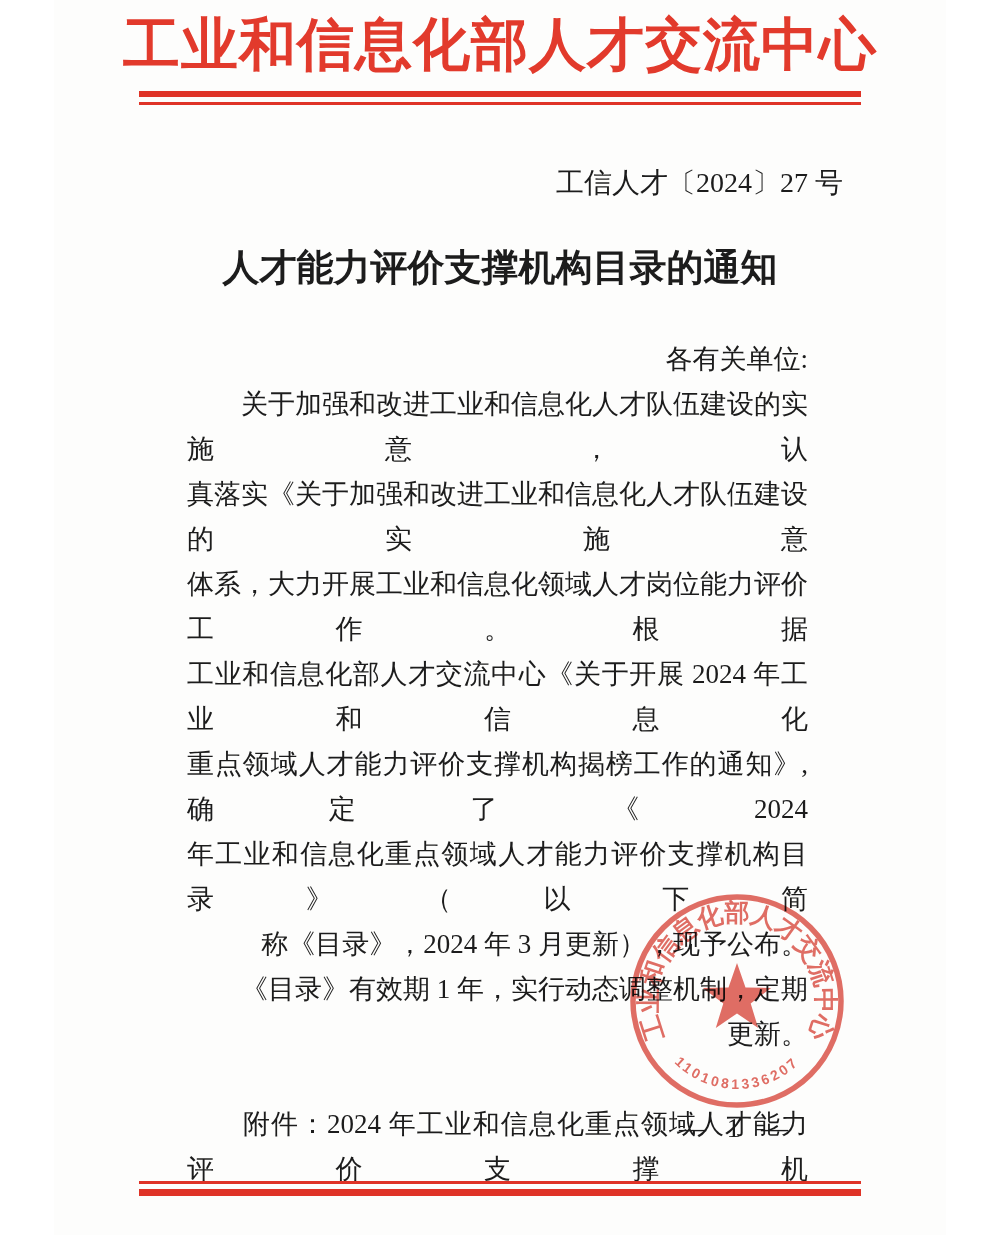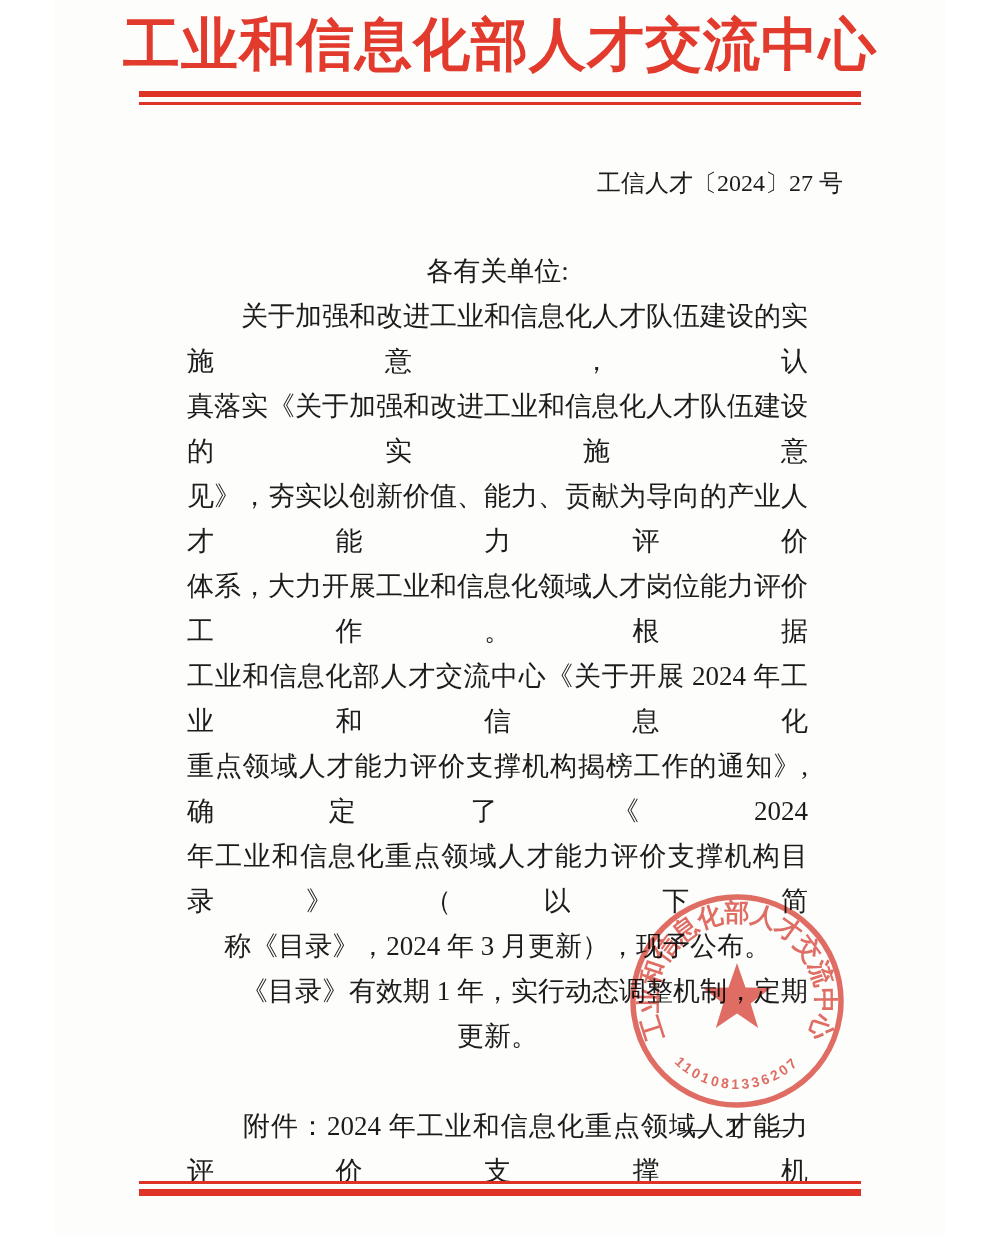--- a/index.html
+++ b/index.html
@@ -26,41 +26,41 @@
     white-space: nowrap;
   }
   .rule-top-thick { margin: 13px 85px 0 85px; height: 6px; background: #df3327; }
   .rule-top-thin  { margin: 5px 85px 0 85px; height: 3px; background: #df3327; }
 
   
   .doc-number {
     margin-top: 58px;
     padding-right: 103px;
     text-align: right;
-    font-size: 24px;
+    font-size: 28px;
     line-height: 40px;
     white-space: nowrap;
   }
 
   
   .notice-title {
     margin-top: 42px;
     text-align: center;
     font-weight: bold;
     font-size: 37px;
     line-height: 46px;
   }
 
   
   .body-text {
     margin: 46px 138px 0 133px;
     font-size: 27px;
     line-height: 45px;
   }
-  .bl { text-align: center; }
+  .bl { text-align: right; }
   .fill { text-align: justify; text-align-last: justify; }
 
   .attachment { margin-top: 45px; }
 
   
   .page-number {
     position: absolute;
     top: 1113px;
     right: 158px;
     font-size: 27px;
@@ -90,27 +90,27 @@
 
 <div class="page">
 
   <div class="letterhead">工业和信息化部人才交流中心</div>
   <div class="rule-top-thick"></div>
   <div class="rule-top-thin"></div>
 
   <div class="doc-number">工信人才〔2024〕27 号</div>
 
   <div class="notice-title">
+    <div>人才能力评价支撑机构目录的通知</div>
   </div>
 
   <div class="body-text">
     <div class="bl">各有关单位:</div>
     <div class="bl fill">　　关于加强和改进工业和信息化人才队伍建设的实施意，认</div>
     <div class="bl fill">真落实《关于加强和改进工业和信息化人才队伍建设的实施意</div>
-    <div class="bl fill">见》，夯实以创新价值、能力、贡献为导向的产业人才能力评价</div>
     <div class="bl fill">体系，大力开展工业和信息化领域人才岗位能力评价工作。根据</div>
     <div class="bl fill">工业和信息化部人才交流中心《关于开展 2024 年工业和信息化</div>
     <div class="bl fill">重点领域人才能力评价支撑机构揭榜工作的通知》,确定了《2024</div>
     <div class="bl fill">年工业和信息化重点领域人才能力评价支撑机构目录》（以下简</div>
     <div class="bl">称《目录》，2024 年 3 月更新），现予公布。</div>
     <div class="bl">　　《目录》有效期 1 年，实行动态调整机制，定期更新。</div>
 
     <div class="attachment">
       <div class="bl fill">　　附件：2024 年工业和信息化重点领域人才能力评价支撑机</div>
 

